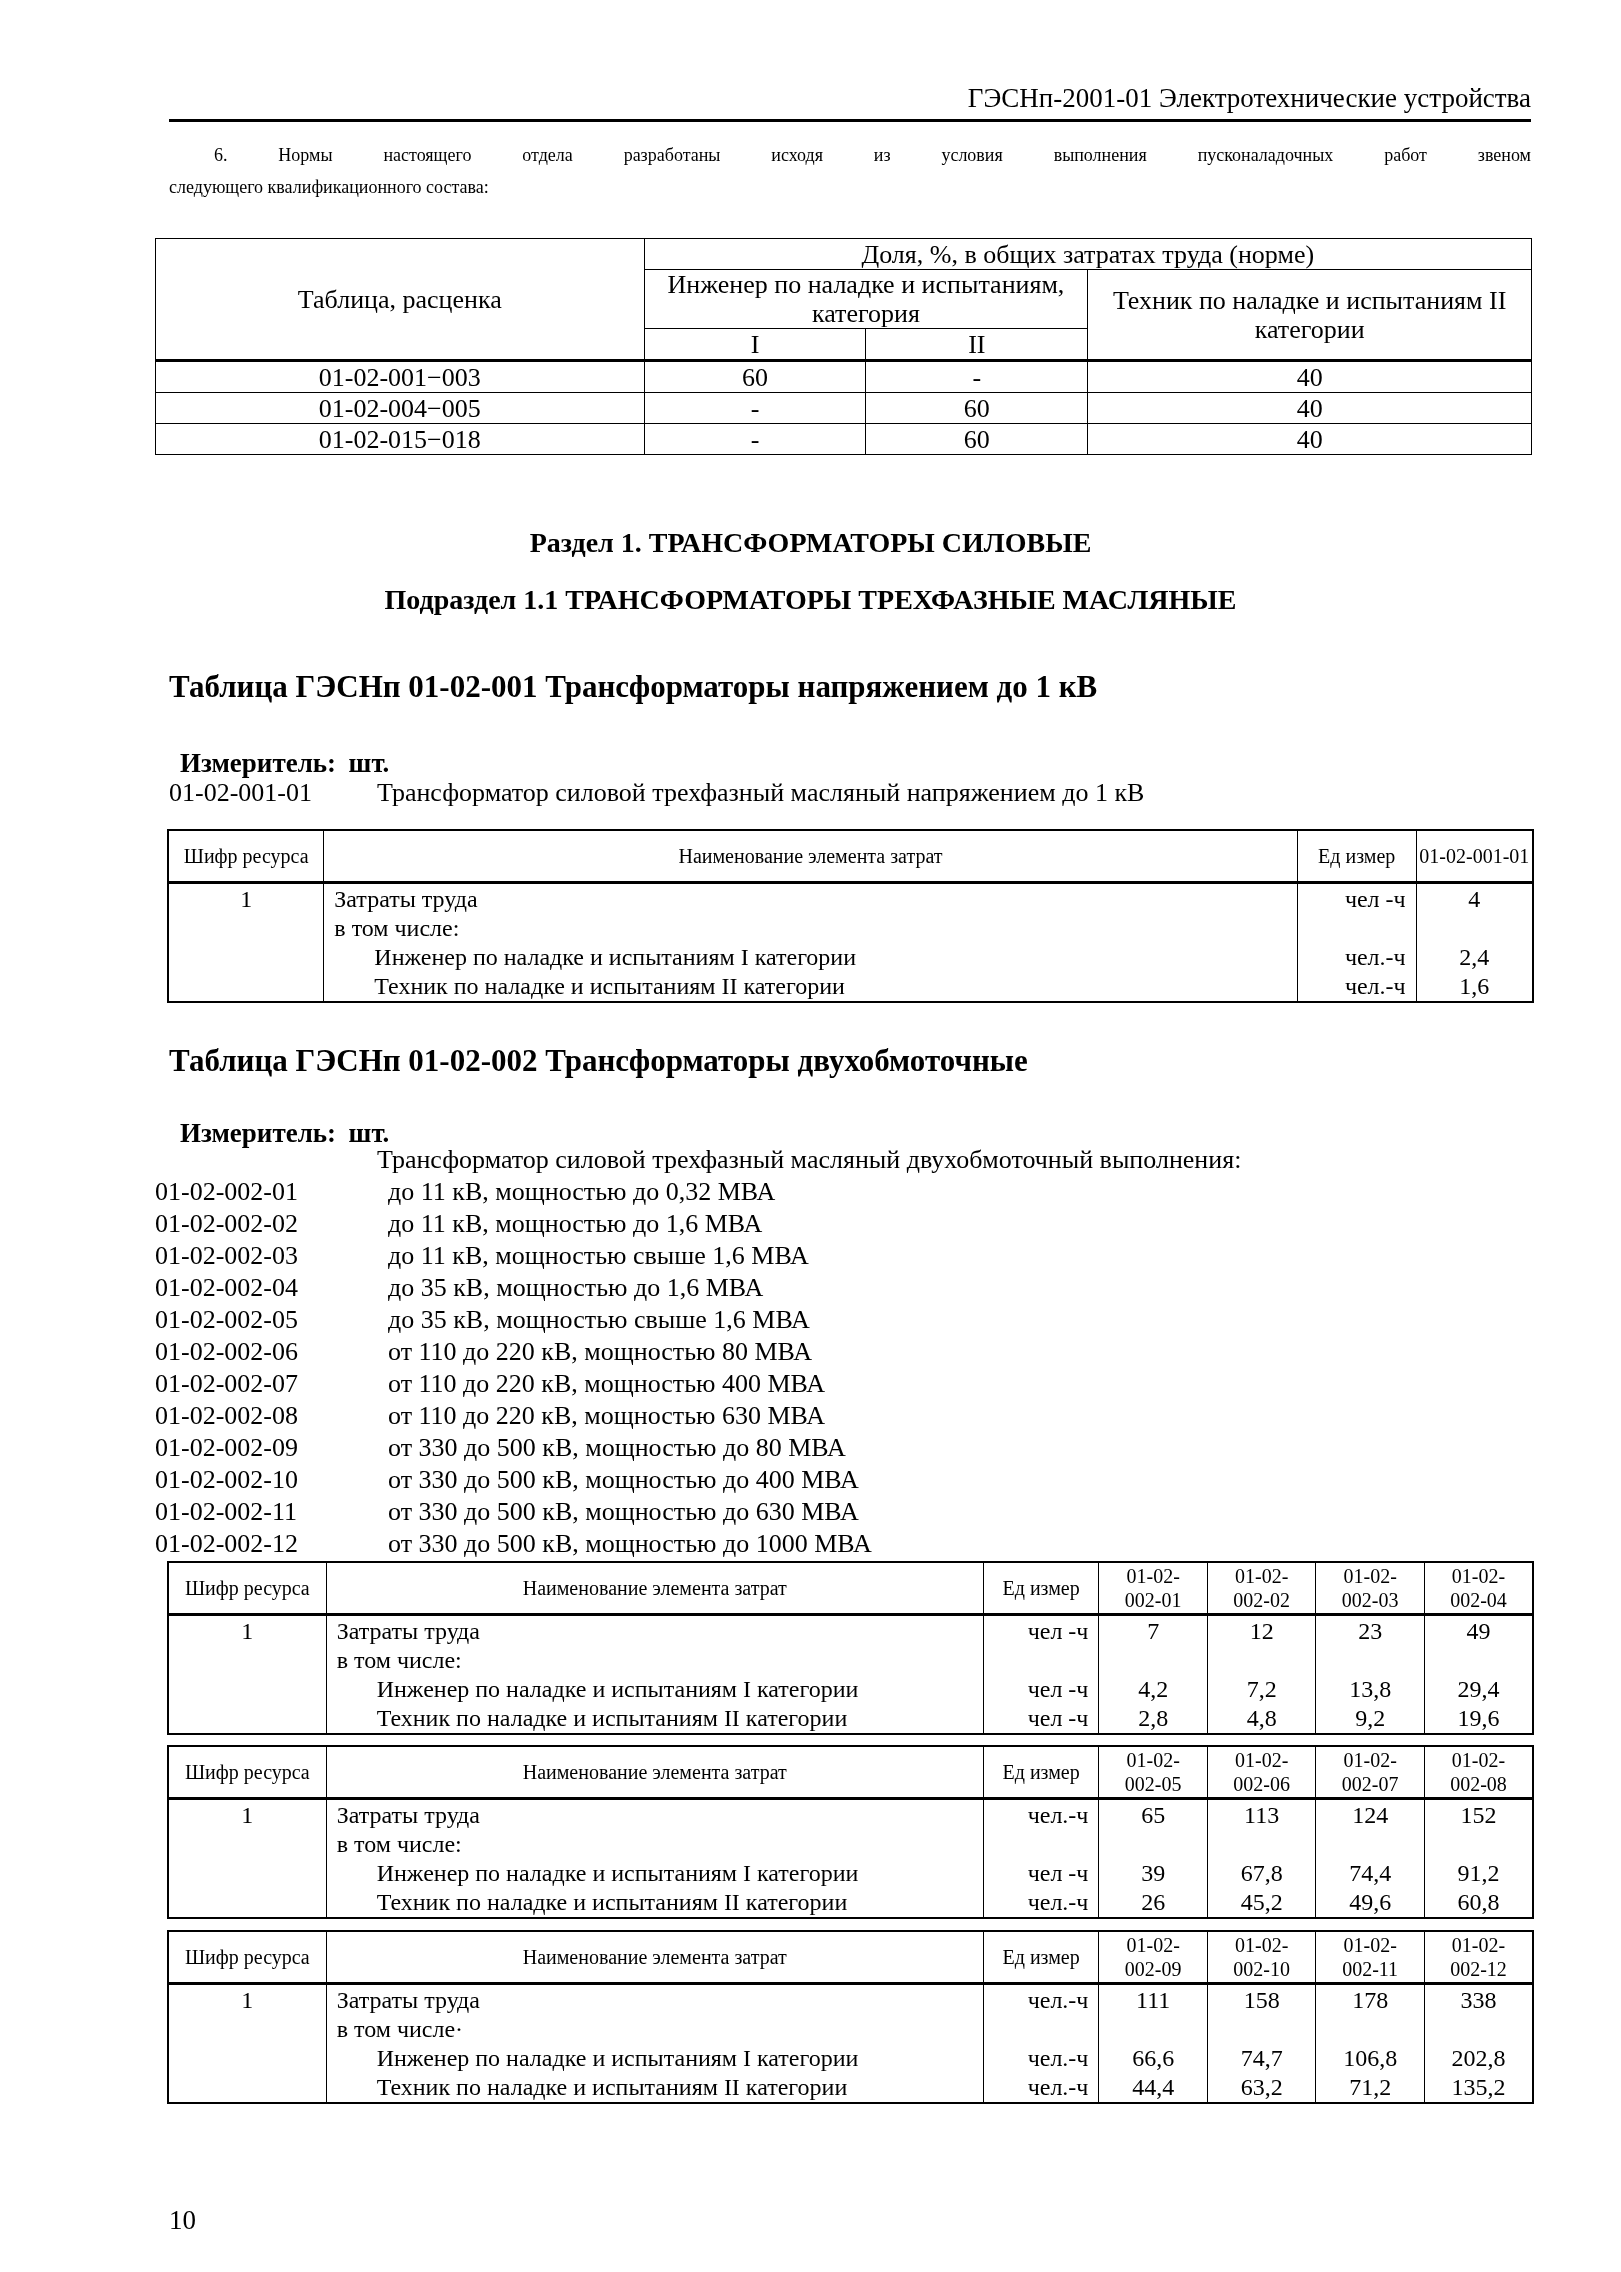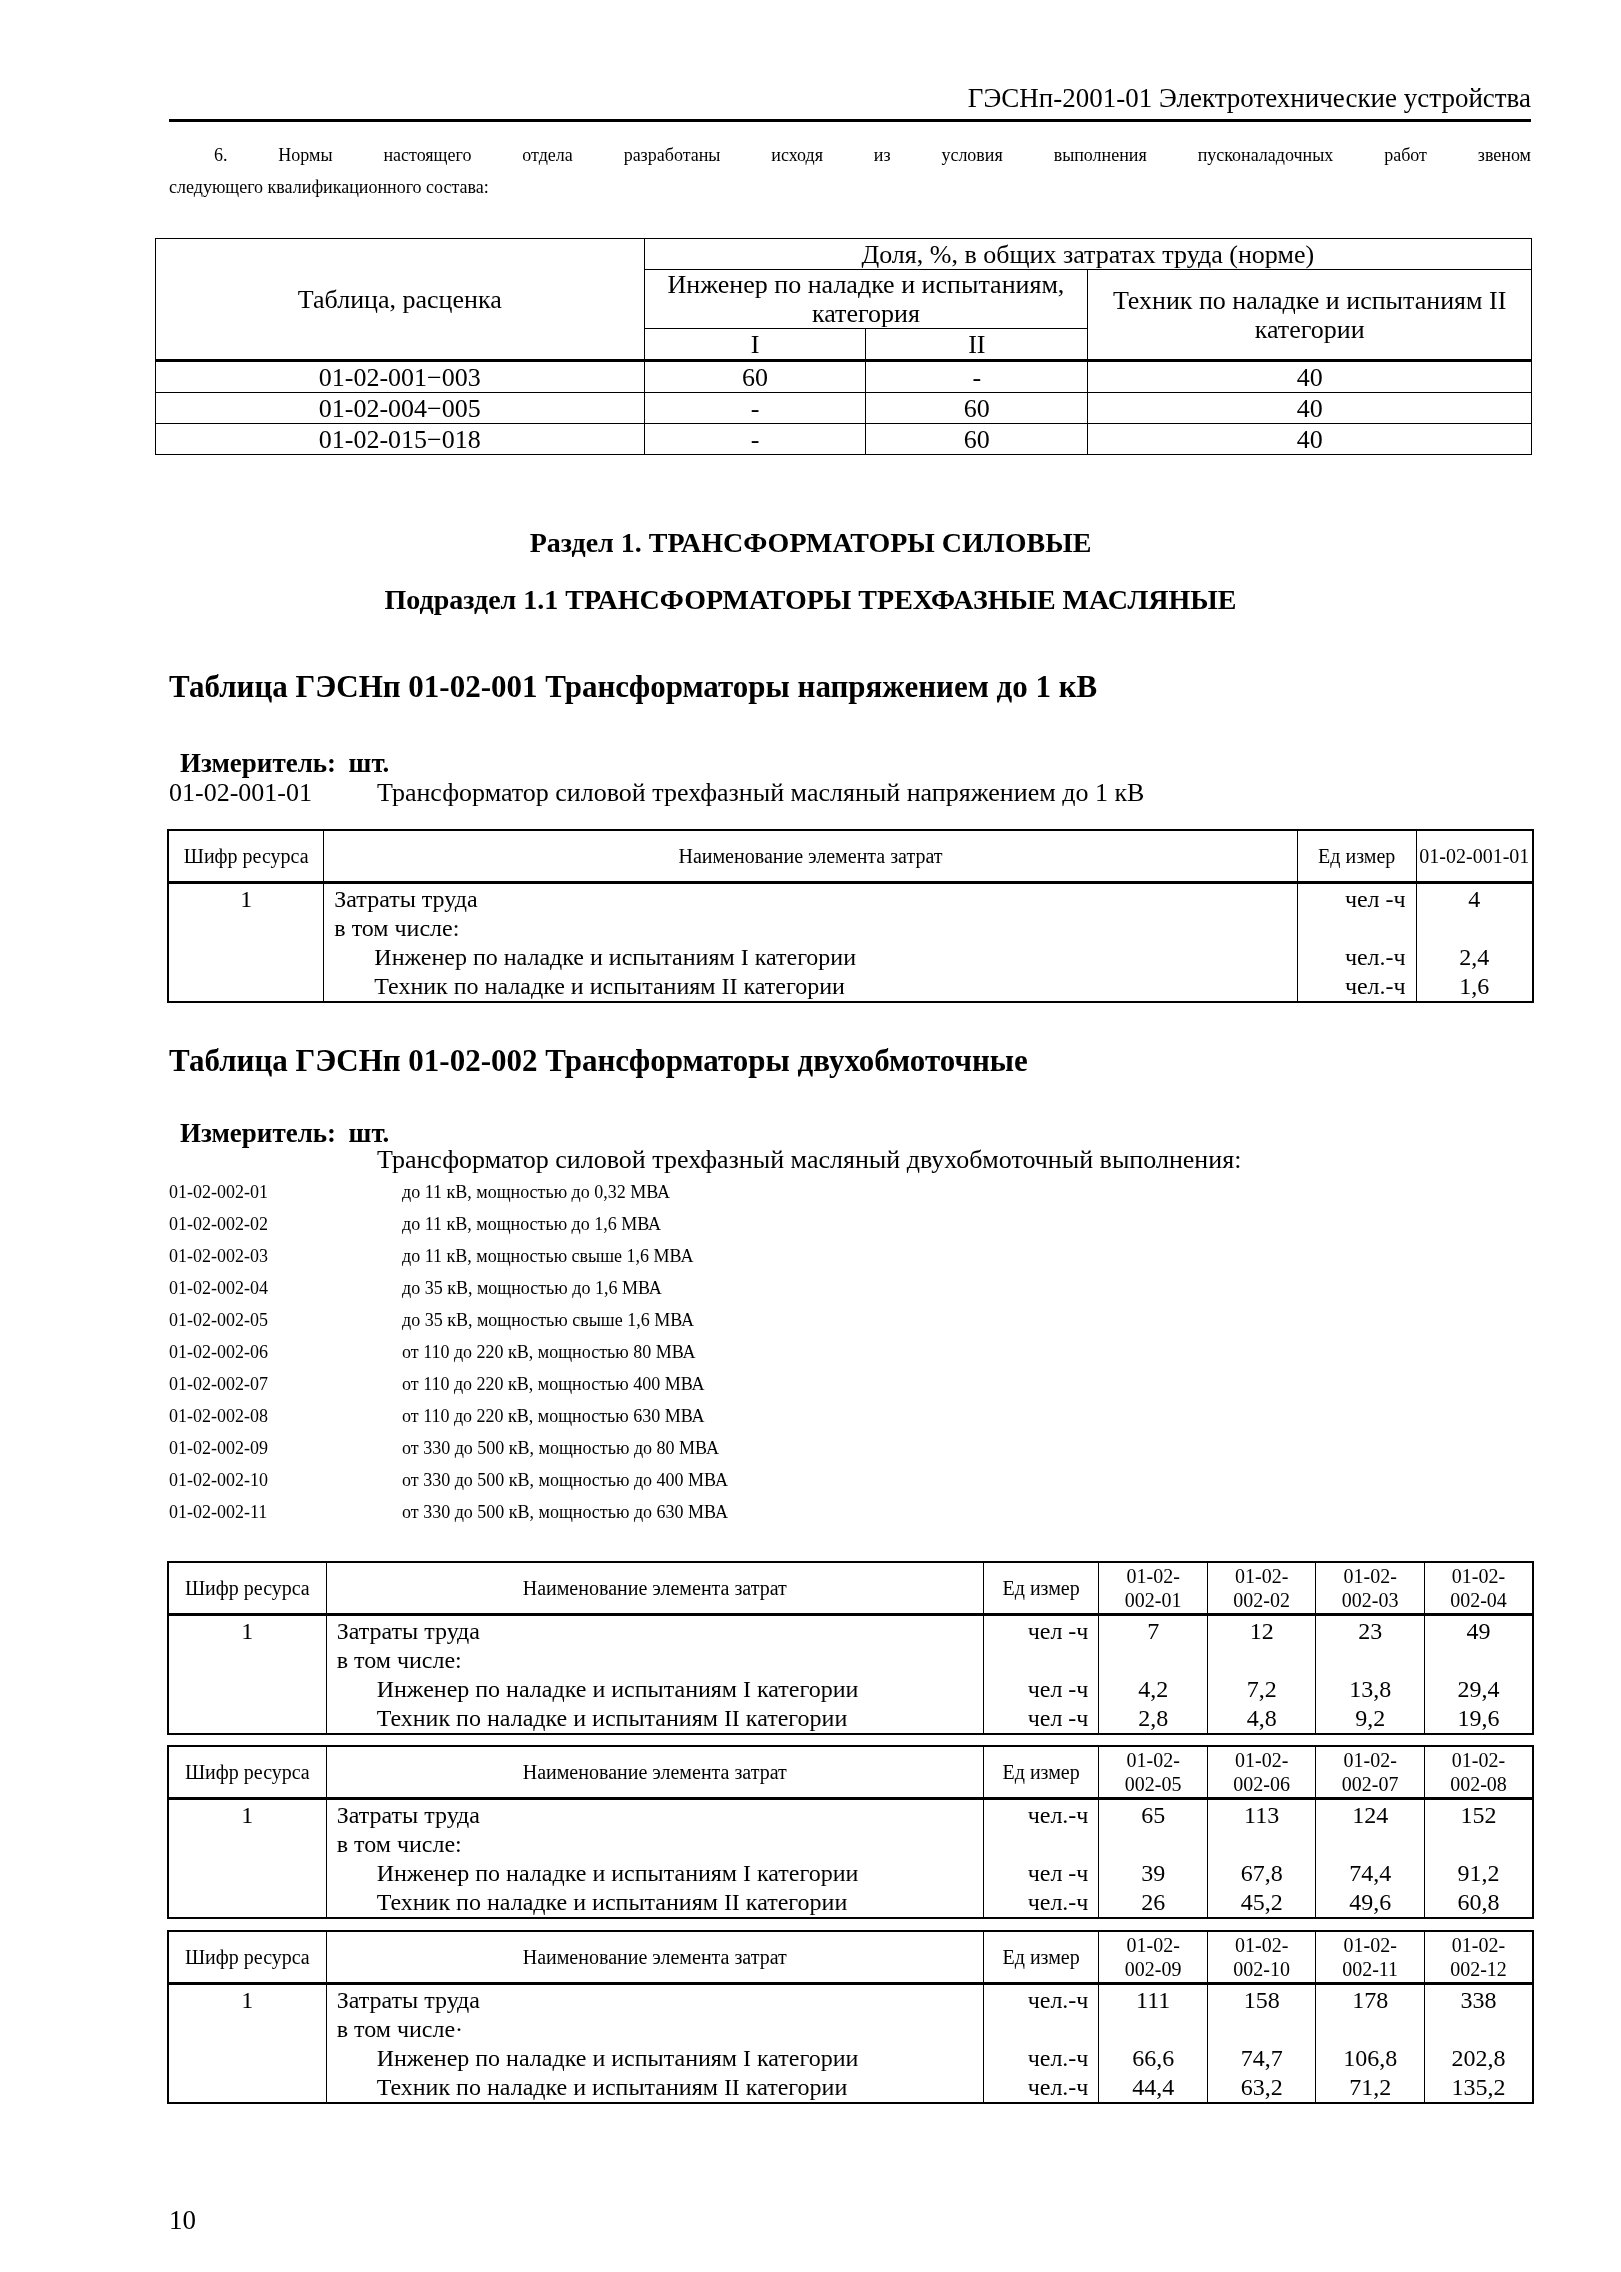--- a/index.html
+++ b/index.html
@@ -17,21 +17,21 @@
   .para .first { display: block; text-indent: 45px; text-align-last: justify; }
   table { border-collapse: collapse; }
   td, th { border: 1.5px solid #000; padding: 0; font-weight: normal; }
   .t-share { left: 155px; top: 238px; width: 1377px; font-size: 26px; }
   .t-share td { text-align: center; height: 30px; line-height: 29px; }
   .t-share .thick-top { border-top: 3px solid #000; }
   .h1 { left: 0; width: 1621px; text-align: center; font-weight: bold; font-size: 28px; }
   .h2 { left: 169px; font-weight: bold; font-size: 31px; }
   .meas { font-weight: bold; font-size: 27px; }
   .line54 { font-size: 26px; }
-  .code-list { left: 169px; font-size: 18px; line-height: 32px; }
+  .code-list { left: 155px; font-size: 26px; line-height: 32px; }
   .code-list .row { display: flex; }
   .code-list .code { width: 233px; }
   .res-table { left: 167px; width: 1367px; font-size: 24px; }
   .res-table td { vertical-align: top; }
   .res-table .hdr td { height: 50px; vertical-align: middle; text-align: center; font-size: 20px; line-height: 24px; border-bottom: 3px solid #000; }
   .res-table .body-cell { line-height: 29px; padding-top: 1px; }
   .res-table .num { text-align: center; }
   .res-table .unit { text-align: right; padding-right: 10px; padding-left: 40px; }
   .res-table .name .ind { padding-left: 40px; }
   .res-table .name { padding-left: 10px; }
@@ -185,20 +185,24 @@
       <span>от 330 до 500 кВ, мощностью до 80 МВА</span>
     </div>
   <div class="row">
       <span class="code">01-02-002-10</span>
       <span>от 330 до 500 кВ, мощностью до 400 МВА</span>
     </div>
   <div class="row">
       <span class="code">01-02-002-11</span>
       <span>от 330 до 500 кВ, мощностью до 630 МВА</span>
     </div>
+  <div class="row">
+      <span class="code">01-02-002-12</span>
+      <span>от 330 до 500 кВ, мощностью до 1000 МВА</span>
+    </div>
 </div>
 
 <table class="abs res-table" style="top:1561px">
   <colgroup>
       <col style="width:156px">
       <col style="width:648px">
       <col style="width:114px">
       <col style="width:107px">
       <col style="width:107px">
       <col style="width:107px">

